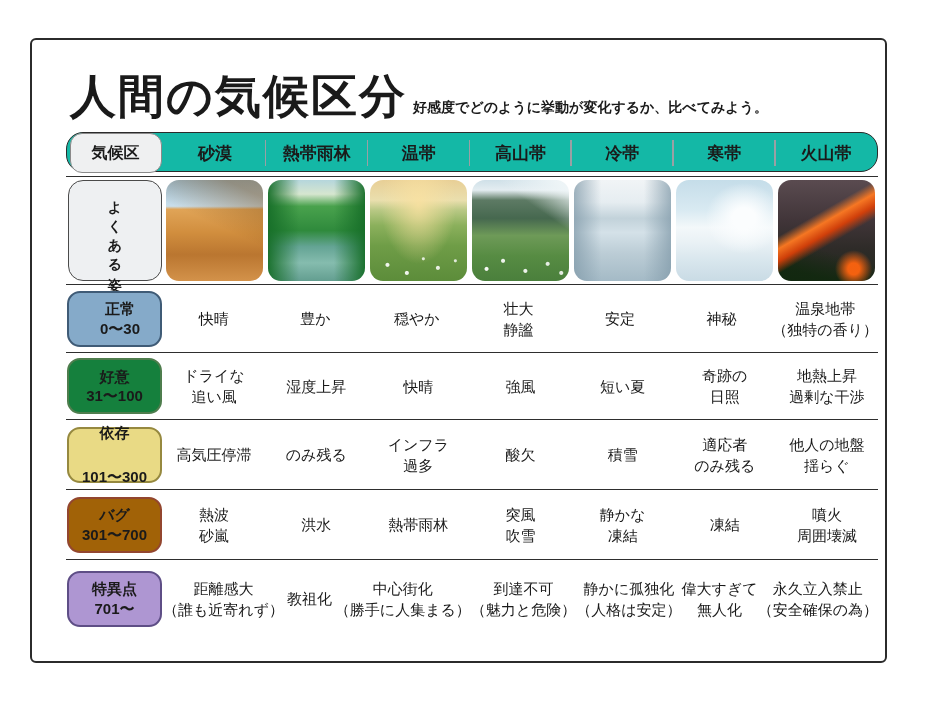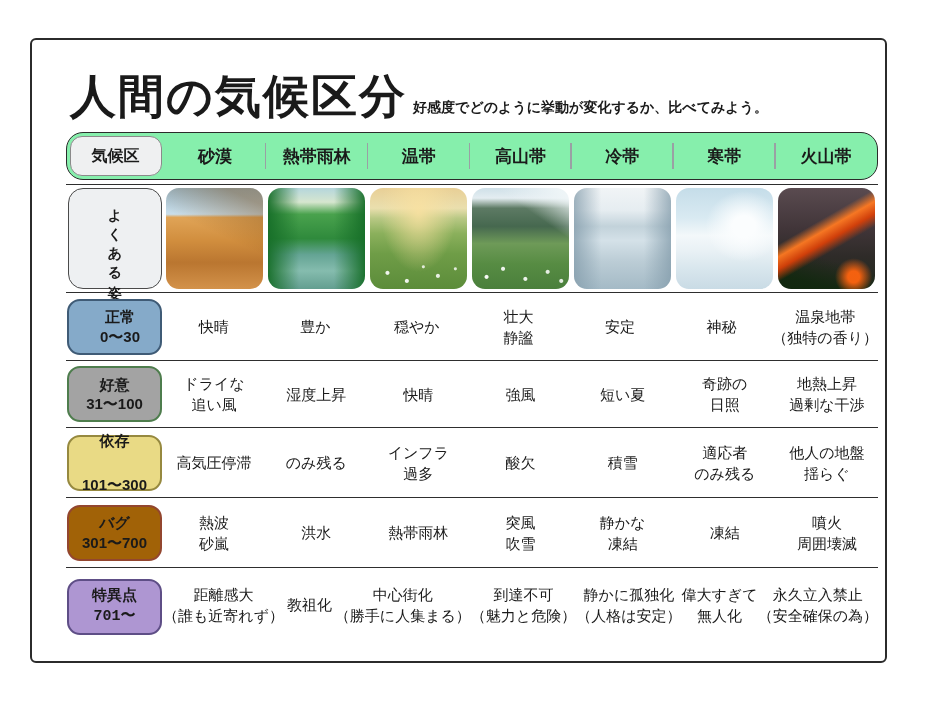--- a/index.html
+++ b/index.html
@@ -27,24 +27,24 @@
     font-size:46px; font-weight:900; letter-spacing:2px; line-height:1.1;
     white-space:nowrap;
   }
   .subtitle {
     font-size:14px; font-weight:700; margin-left:6px; margin-bottom:5px;
     white-space:nowrap;
   }
   
   .header-pill {
     margin:10px 0 0 34px;
-    width:812px; height:48px;
+    width:812px; height:40px;
     border:1.5px solid #2b2b2b; border-radius:17px;
     display:grid; grid-template-columns:97px repeat(7,1fr);
-    align-items:center; background:#86efac;
+    align-items:center; background:#14b8a6;
   }
   .hcell {
     position:relative; text-align:center;
     font-size:17px; font-weight:700; white-space:nowrap;
   }
   .hcell.hsep::before {
     content:""; position:absolute; left:-1px; top:50%;
     transform:translateY(-50%);
     width:1.5px; height:26px; background:#9aa0a4;
   }
@@ -58,21 +58,21 @@
   .table { margin:4px 0 0 34px; width:812px; }
   .trow {
     display:grid; grid-template-columns:97px repeat(7,1fr);
     border-top:1.5px solid #2e2e2e;
   }
   .trow.photorow { height:108px; }
   .trow.r1 { height:68px; }
   .trow.r2 { height:67px; }
   .trow.r3 { height:70px; }
   .trow.r4 { height:70px; }
-  .trow.r5 { height:78px;font-family:Liberation Mono, monospace; }
+  .trow.r5 { height:78px; }
   .cell {
     display:flex; align-items:center; justify-content:center;
     text-align:center; font-size:15px; font-weight:500;
     line-height:1.4; white-space:pre; overflow:visible;
   }
   
   .rowlabel {
     width:95px; height:56px; border-radius:13px;
     border:2px solid #444;
     display:flex; flex-direction:column;
@@ -192,21 +192,21 @@
       <div class="cell">壮大
 静謐</div>
       <div class="cell">安定</div>
       <div class="cell">神秘</div>
       <div class="cell">温泉地帯
 （独特の香り）</div>
     </div>
 
     <div class="trow r2">
       <div class="cell">
-        <div class="rowlabel" style="background-color: #a3a3a3; border-color: rgb(78, 125, 77);">
+        <div class="rowlabel" style="background-color: #15803d; border-color: rgb(78, 125, 77);">
           <span>好意</span>
           <span>31〜100</span>
         </div>
       </div>
       <div class="cell">ドライな
 追い風</div>
       <div class="cell">湿度上昇</div>
       <div class="cell">快晴</div>
       <div class="cell">強風</div>
       <div class="cell">短い夏</div>

